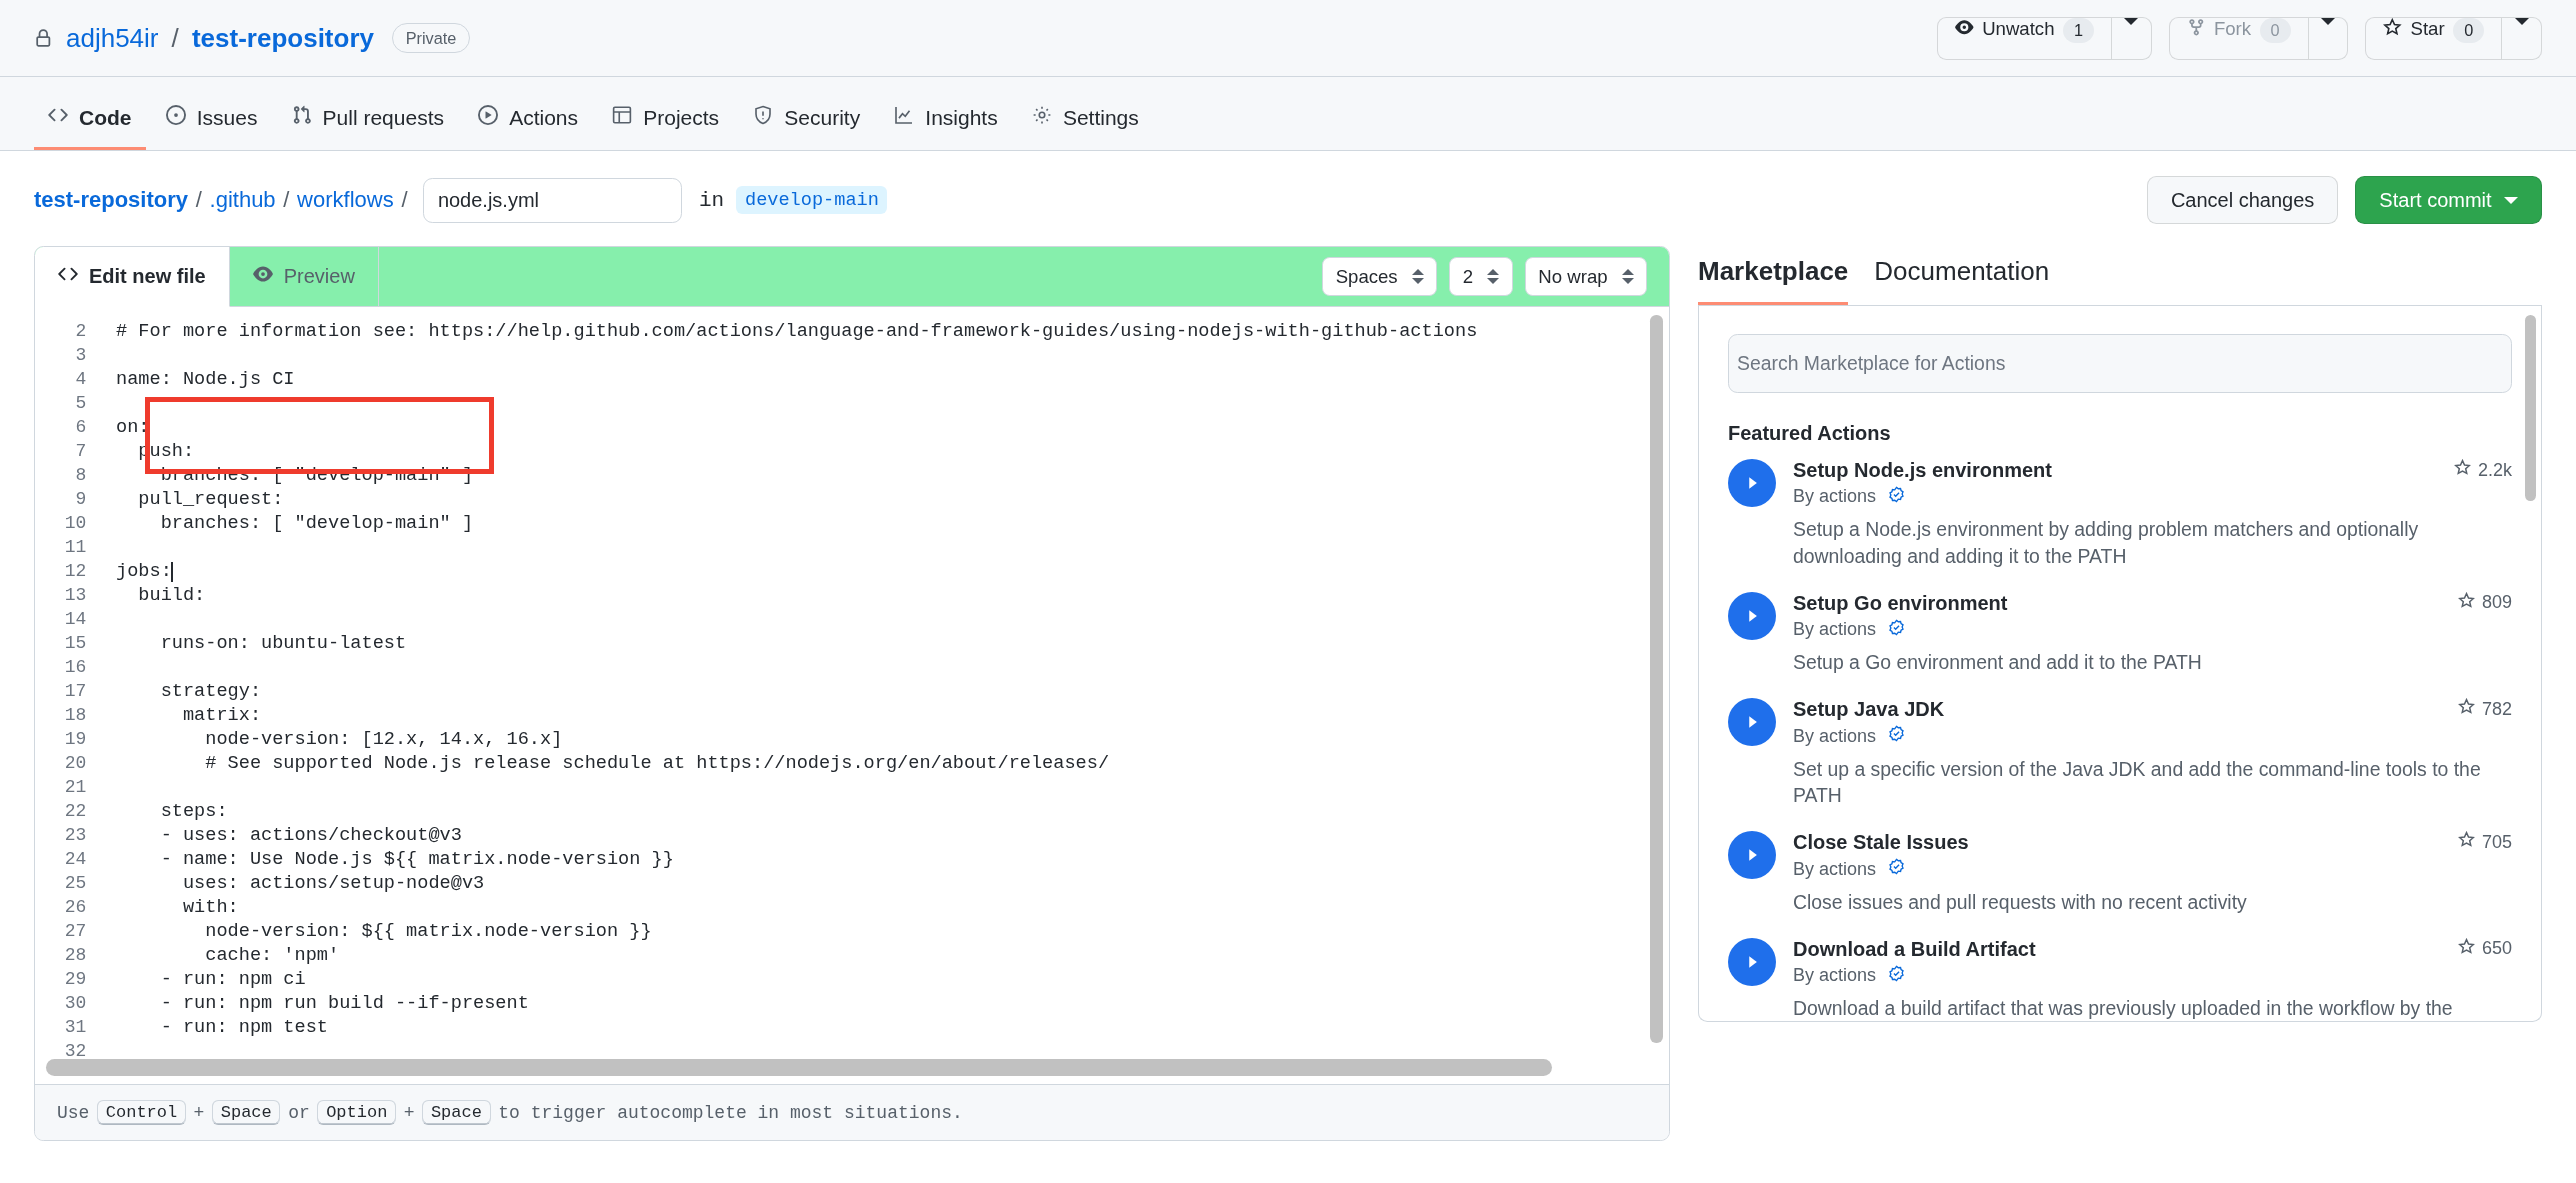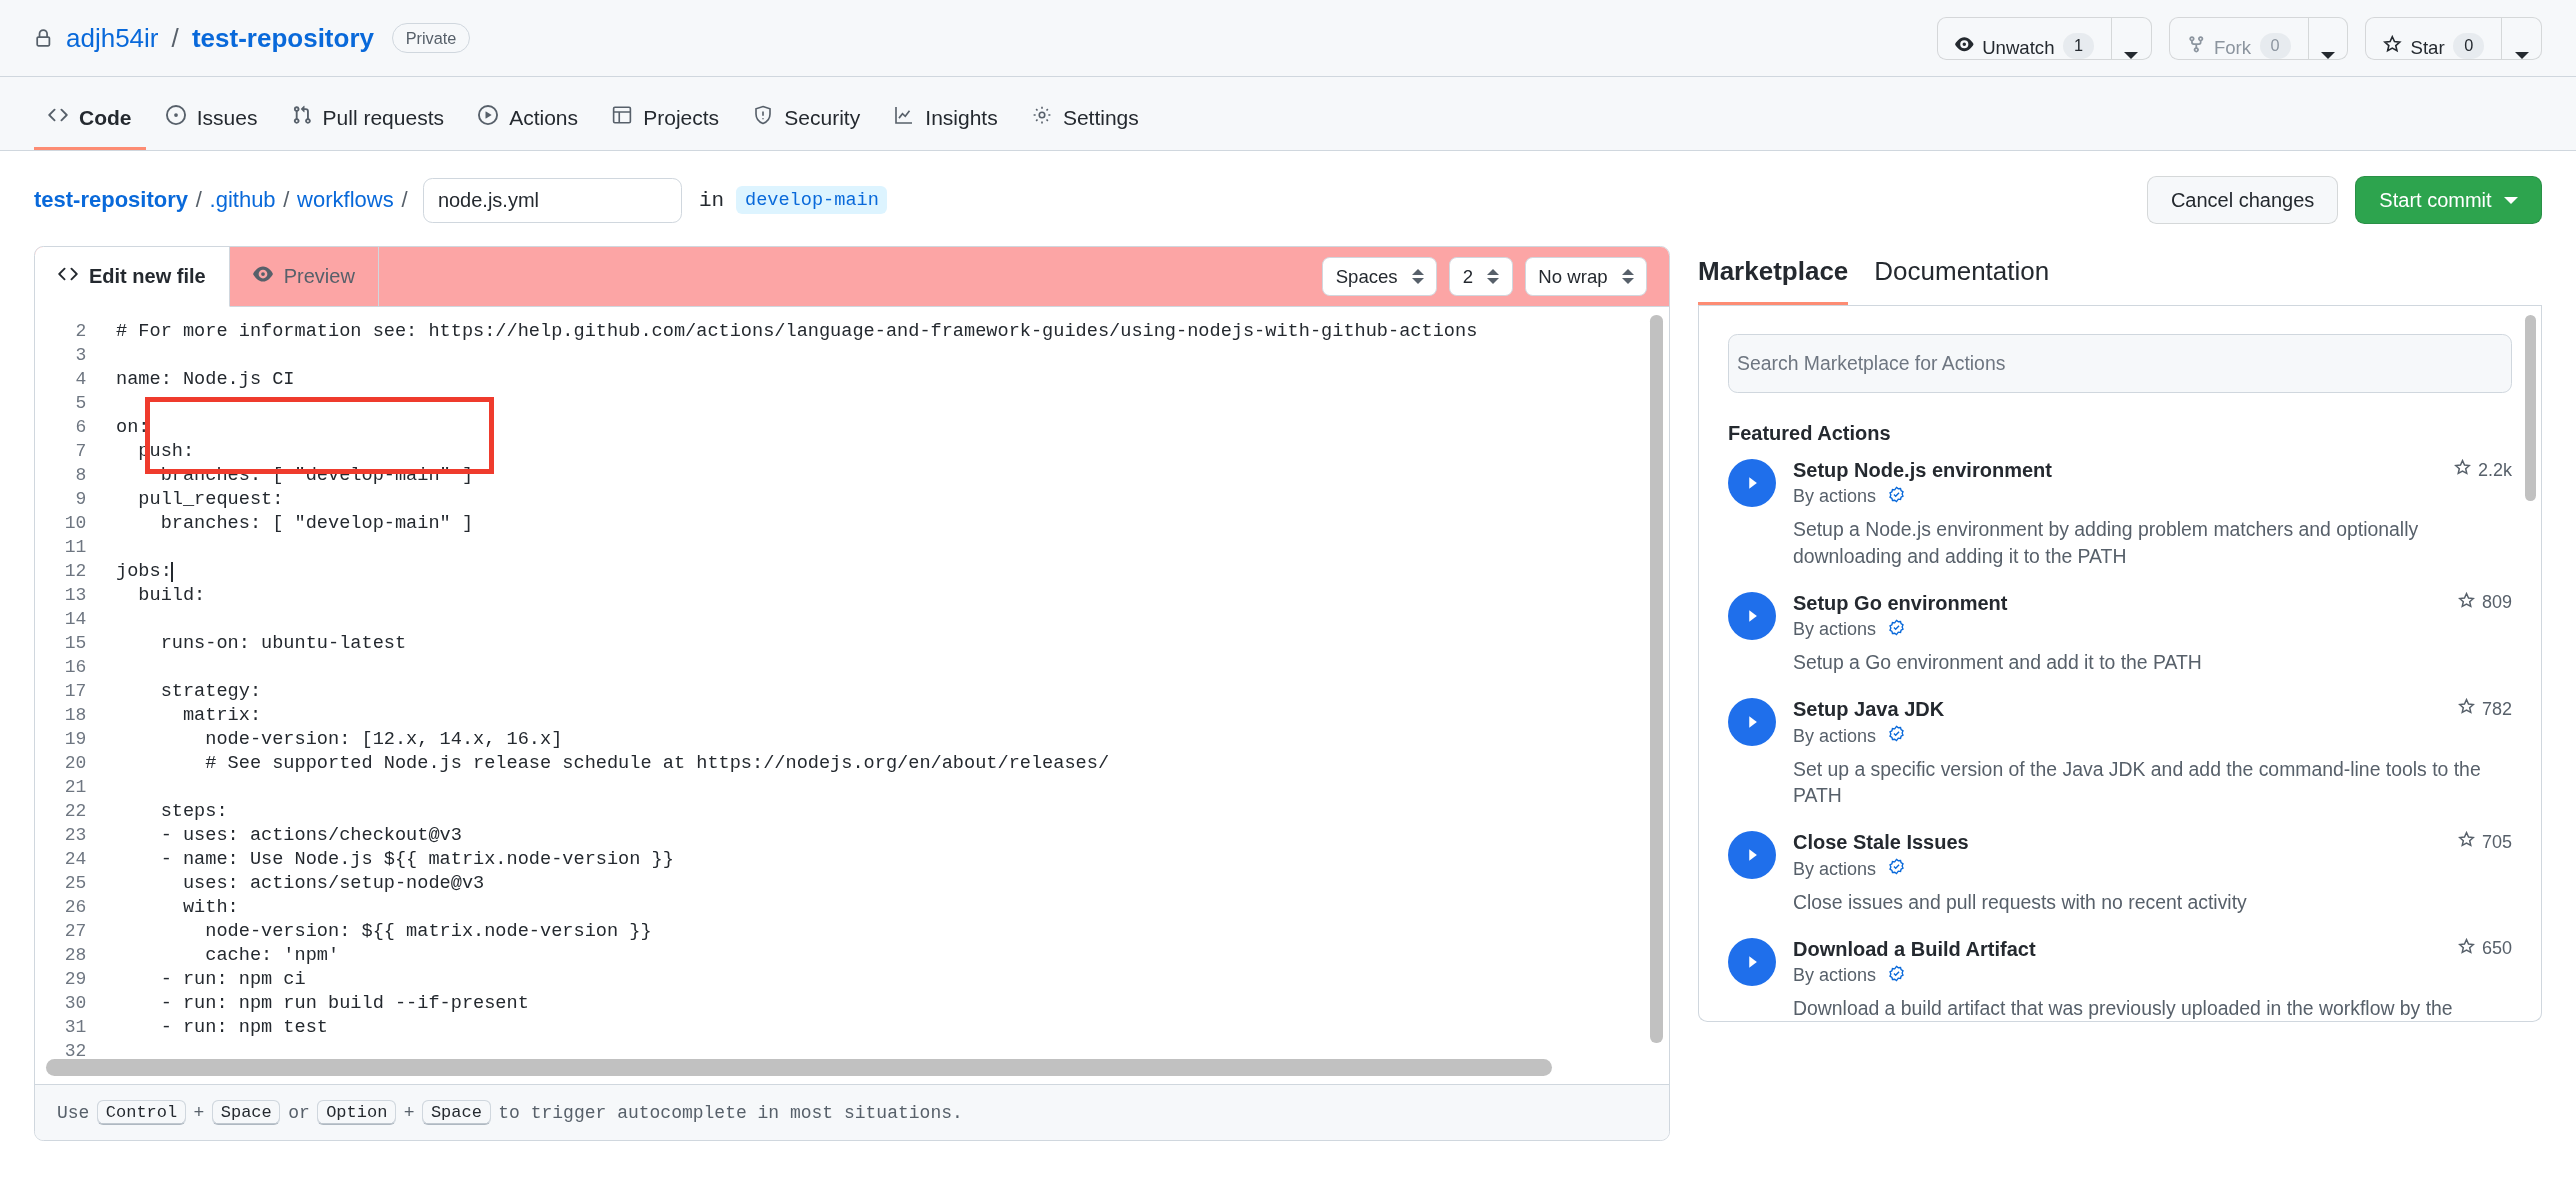--- a/index.html
+++ b/index.html
@@ -35,21 +35,21 @@
     line-height: 1;
     padding: 6.2px 13px;
   }
 
   .header-actions { display: flex; align-items: center; gap: 17px; }
   .btn-group { display: flex; align-items: stretch; }
   .btn-group .seg {
     background: #f6f8fa;
     border: 0.8px solid rgba(27,31,36,0.15);
     height: 43px;
-    display: flex; align-items: flex-end; gap: 8.5px;
+    display: flex; align-items: flex-start; gap: 8.5px;
     padding: 0 17px;
     font-size: 18.6px;
     color: #24292f;
   }
   .btn-group .seg.left  { border-radius: 9.3px 0 0 9.3px; border-right: none; }
   .btn-group .seg.right { border-radius: 0 9.3px 9.3px 0; padding: 0 12.4px; }
   .btn-group .seg.muted { color: #8c959f; }
   .counter {
     background: rgba(175,184,193,0.2);
     border-radius: 2em;
@@ -120,21 +120,21 @@
   
   .main-wrap { display: flex; gap: 28px; padding: 0 34px; align-items: flex-start; }
   .editor-col { flex: 0 0 1636px; }
   .sidebar-col { flex: 1 1 auto; }
 
   .editor-box {
     border: 0.8px solid #d0d7de; border-radius: 9.3px;
     background: #ffffff; overflow: hidden;
   }
   .editor-toolbar {
-    background: #fca5a5; border-bottom: 0.8px solid #d0d7de;
+    background: #86efac; border-bottom: 0.8px solid #d0d7de;
     height: 60px; display: flex; align-items: stretch; justify-content: space-between;
   }
   .editor-tabs { display: flex; align-items: stretch; }
   .ed-tab {
     display: flex; align-items: center; gap: 11px;
     padding: 0 23px; font-size: 20px; color: #57606a;
     border-right: 0.8px solid #d0d7de; cursor: pointer;
   }
   .ed-tab.active {
     background: #ffffff; color: #24292f; font-weight: 700;

